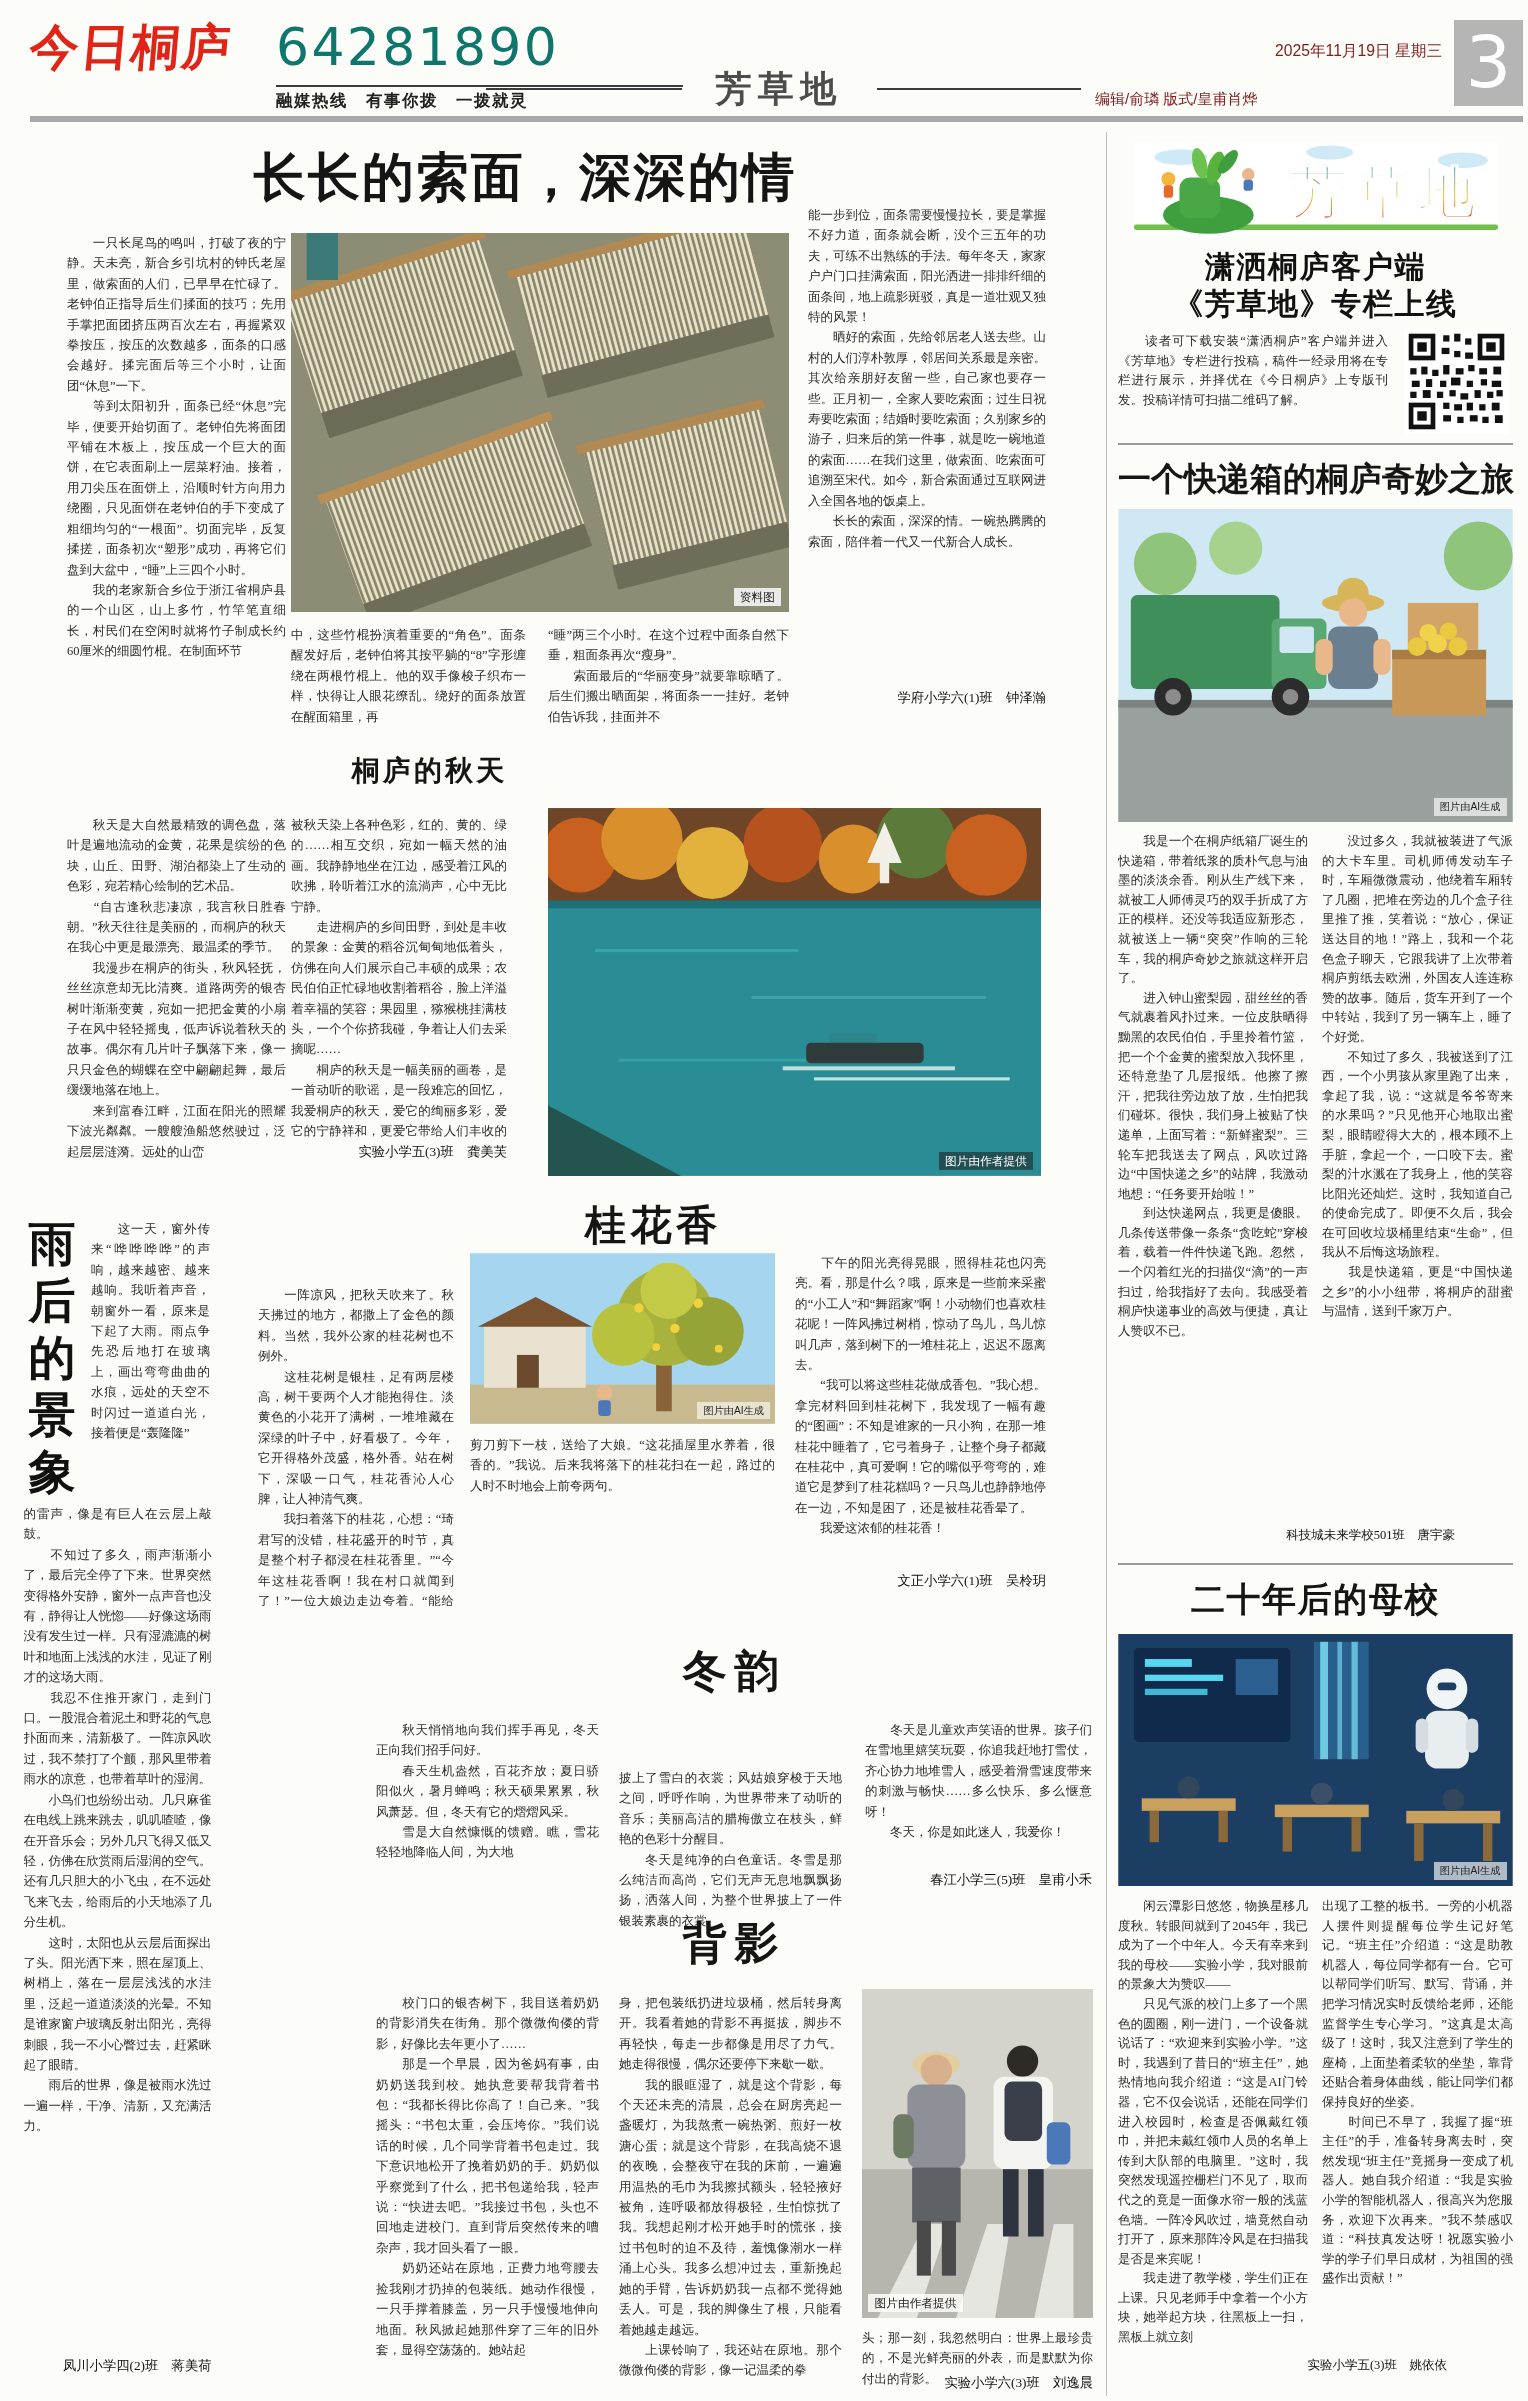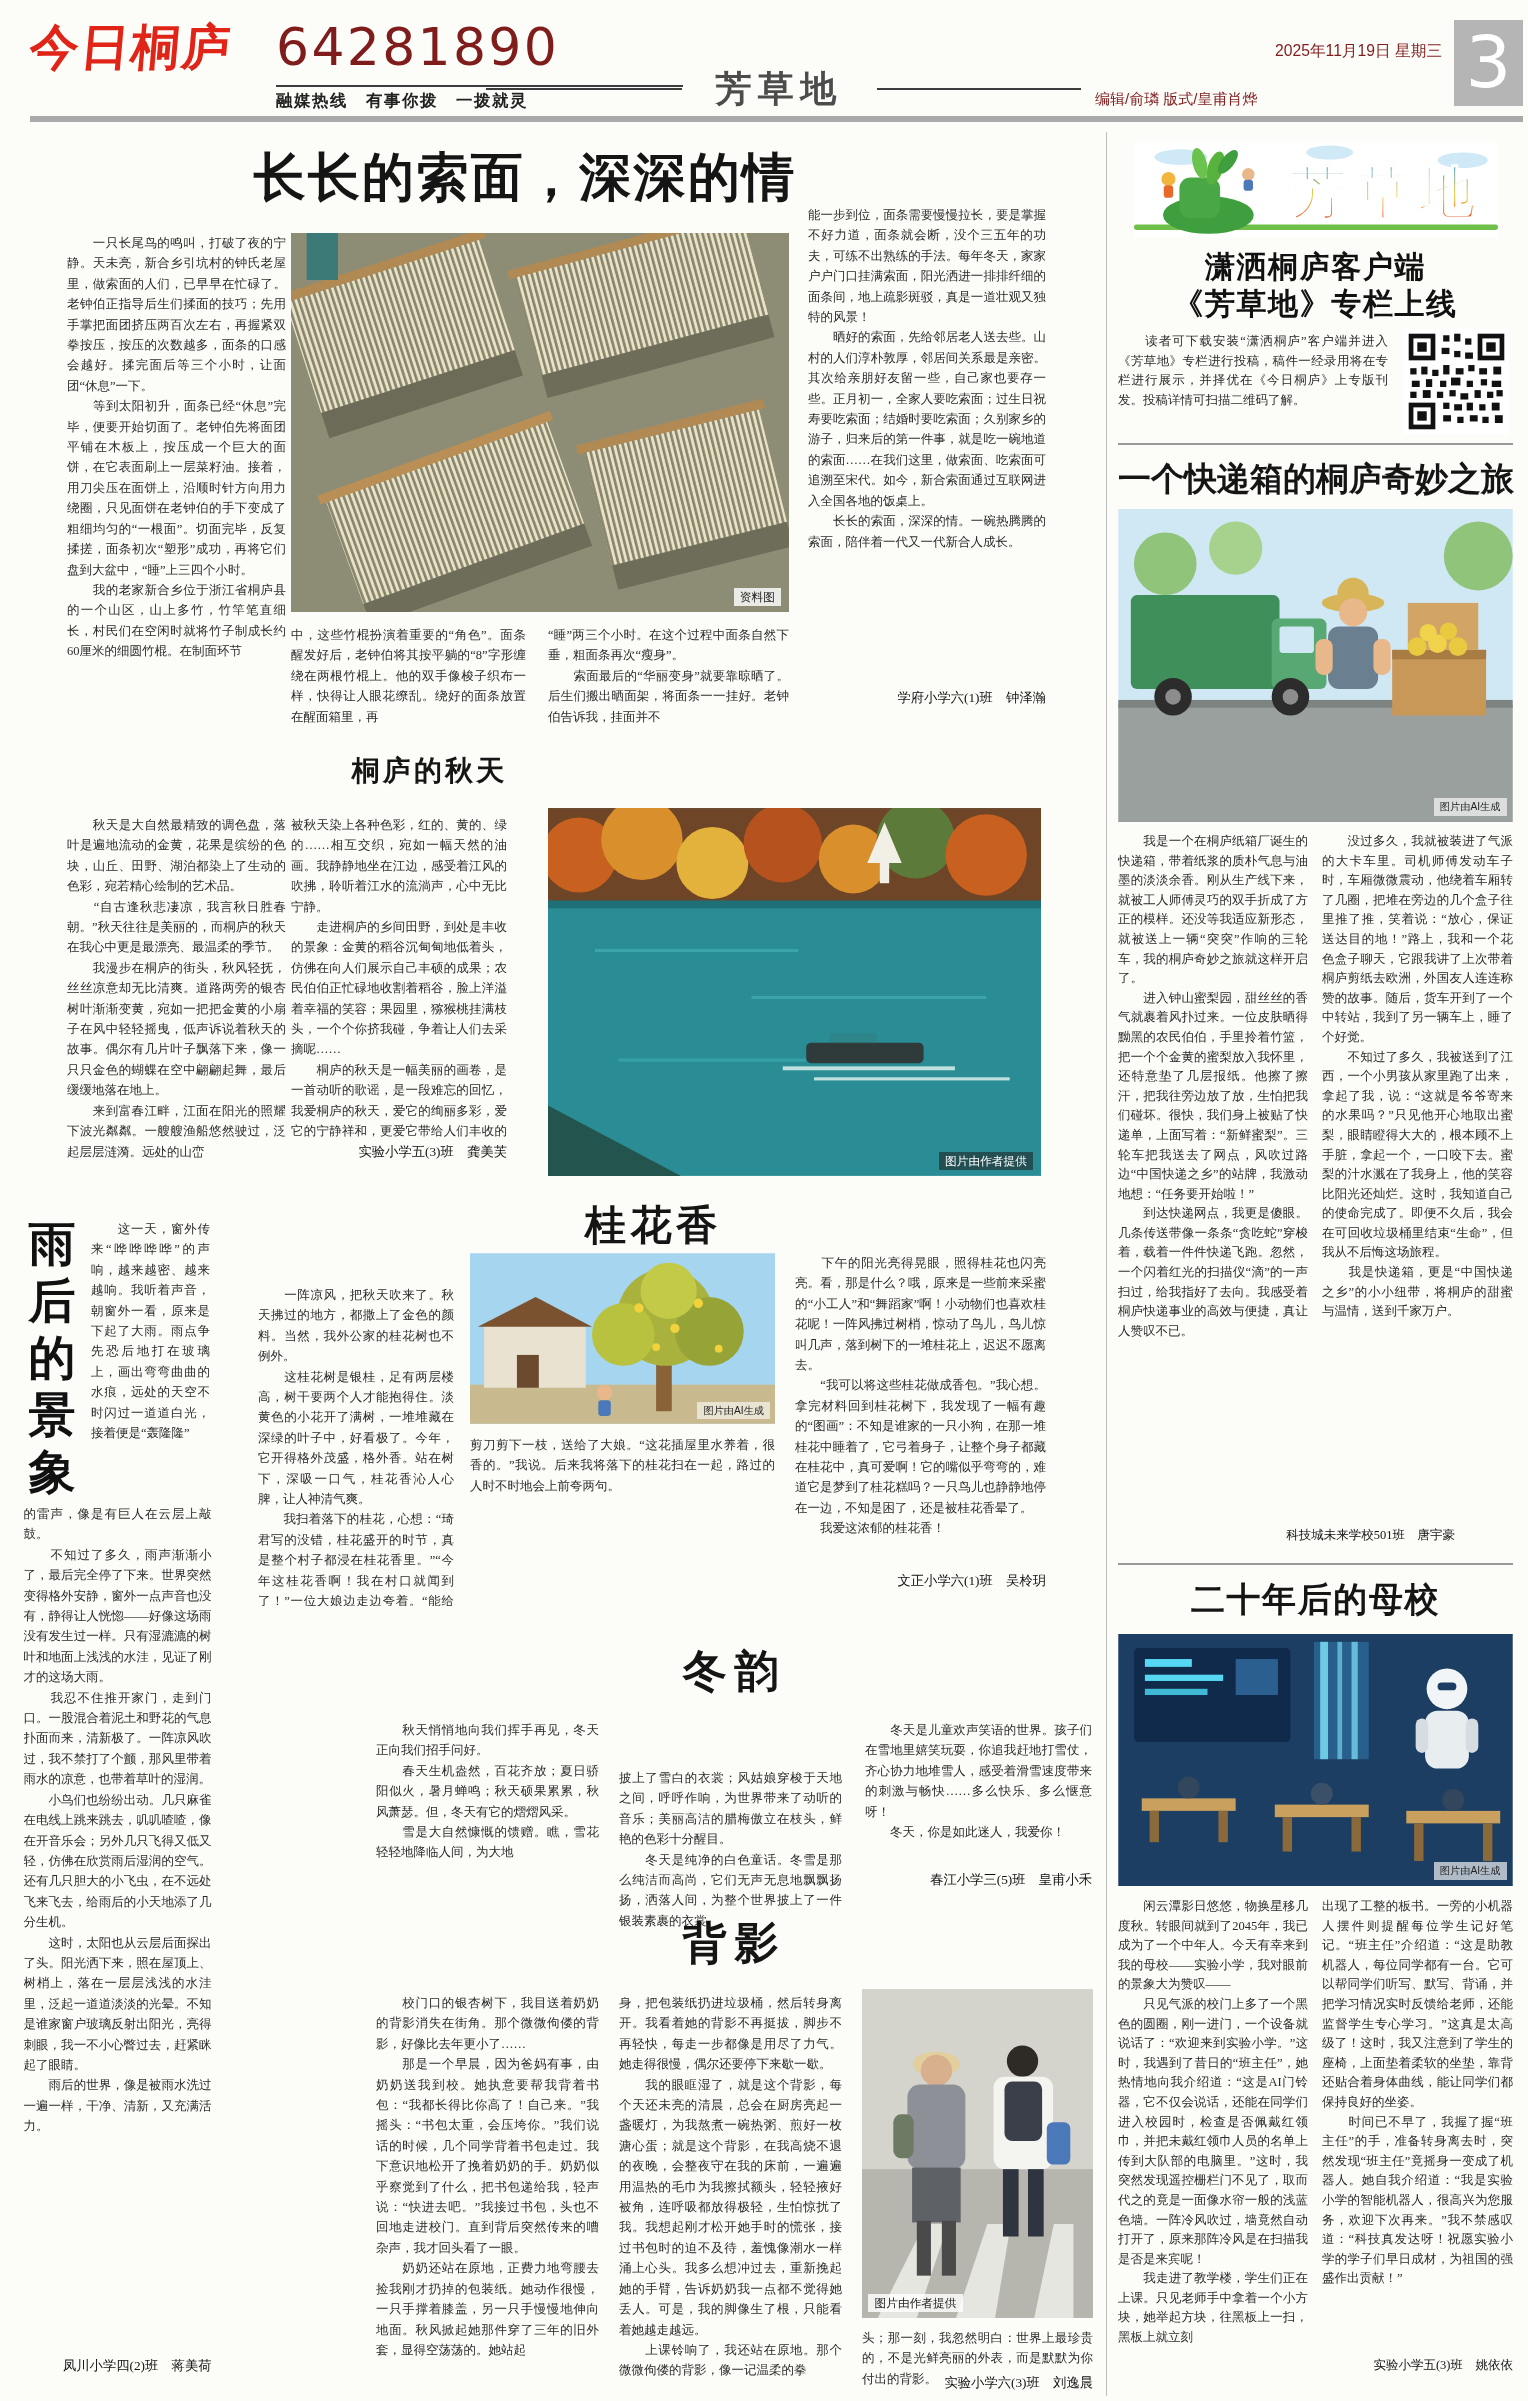--- a/index.html
+++ b/index.html
@@ -14,21 +14,21 @@
   .byl{position:absolute;font:13.3px/19px "Liberation Serif","DejaVu Serif",serif;
        color:#111;text-align:right;white-space:pre;}
   .chip{position:absolute;font:11.7px/15.7px "Liberation Sans",sans-serif;
         background:rgba(255,255,255,.82);color:#222;padding:0.8px 6.3px;}
   .rule{position:absolute;background:#a9a9a9;}
   .thin{position:absolute;background:#3c3c3c;}
   .vt{position:absolute;font:47px/57px "Liberation Serif",serif;font-weight:bold;
       width:50px;text-align:center;word-break:break-all;color:#111;}
   .brand{position:absolute;font:bold 49px/63px "Liberation Serif",serif;color:#e02417;
          transform:skewX(-5deg);letter-spacing:1.6px;}
-  .phone{position:absolute;font:52px/55px "DejaVu Sans",sans-serif;color:#7f1d1d;letter-spacing:2.3px;}
+  .phone{position:absolute;font:52px/55px "DejaVu Sans",sans-serif;color:#0f766e;letter-spacing:2.3px;}
   .tagline{position:absolute;font:bold 16.4px/19px "Liberation Sans",sans-serif;color:#222;letter-spacing:1.6px;}
   .section{position:absolute;font:bold 36px/39px "Liberation Sans",sans-serif;color:#4c4c4c;letter-spacing:6.3px;}
   .hmeta{position:absolute;font:15.7px/19px "Liberation Sans",sans-serif;color:#7f1d1d;}
   .pagebox{position:absolute;background:#b5b5b5;color:#fff;text-align:center;
            font:72px/85px "DejaVu Sans",sans-serif;}
   .ntitle{position:absolute;font:900 30px/38px "Liberation Sans",sans-serif;color:#111;
           text-align:center;letter-spacing:1.6px;}
   svg{display:block;}
 </style>
 </head>
@@ -405,14 +405,14 @@
     </g>
   </svg>
   <div class="chip" style="right:6.3px;bottom:6.3px;font-size:10.2px;background:rgba(255,255,255,0.65);">图片由AI生成</div>
 </div>
 
 <div class="bt sbt" style="left:1118px;top:1897px;width:190px;height:470px;">　　闲云潭影日悠悠，物换星移几度秋。转眼间就到了2045年，我已成为了一个中年人。今天有幸来到我的母校——实验小学，我对眼前的景象大为赞叹——
 　　只见气派的校门上多了一个黑色的圆圈，刚一进门，一个设备就说话了：“欢迎来到实验小学。”这时，我遇到了昔日的“班主任”，她热情地向我介绍道：“这是AI门铃器，它不仅会说话，还能在同学们进入校园时，检查是否佩戴红领巾，并把未戴红领巾人员的名单上传到大队部的电脑里。”这时，我突然发现遥控栅栏门不见了，取而代之的竟是一面像水帘一般的浅蓝色墙。一阵冷风吹过，墙竟然自动打开了，原来那阵冷风是在扫描我是否是来宾呢！
 　　我走进了教学楼，学生们正在上课。只见老师手中拿着一个小方块，她举起方块，往黑板上一扫，黑板上就立刻</div>
 <div class="bt sbt" style="left:1322px;top:1897px;width:191px;height:451px;">出现了工整的板书。一旁的小机器人摆件则提醒每位学生记好笔记。“班主任”介绍道：“这是助教机器人，每位同学都有一台。它可以帮同学们听写、默写、背诵，并把学习情况实时反馈给老师，还能监督学生专心学习。”这真是太高级了！这时，我又注意到了学生的座椅，上面垫着柔软的坐垫，靠背还贴合着身体曲线，能让同学们都保持良好的坐姿。
 　　时间已不早了，我握了握“班主任”的手，准备转身离去时，突然发现“班主任”竟摇身一变成了机器人。她自我介绍道：“我是实验小学的智能机器人，很高兴为您服务，欢迎下次再来。”我不禁感叹道：“科技真发达呀！祝愿实验小学的学子们早日成材，为祖国的强盛作出贡献！”</div>
-<div class="byl" style="left:1322px;top:2356px;width:191px;font-size:12.5px;">实验小学五(3)班　姚依依</div>
+<div class="byl" style="left:1256px;top:2356px;width:191px;font-size:12.5px;">实验小学五(3)班　姚依依</div>
 
 
 </body></html>

